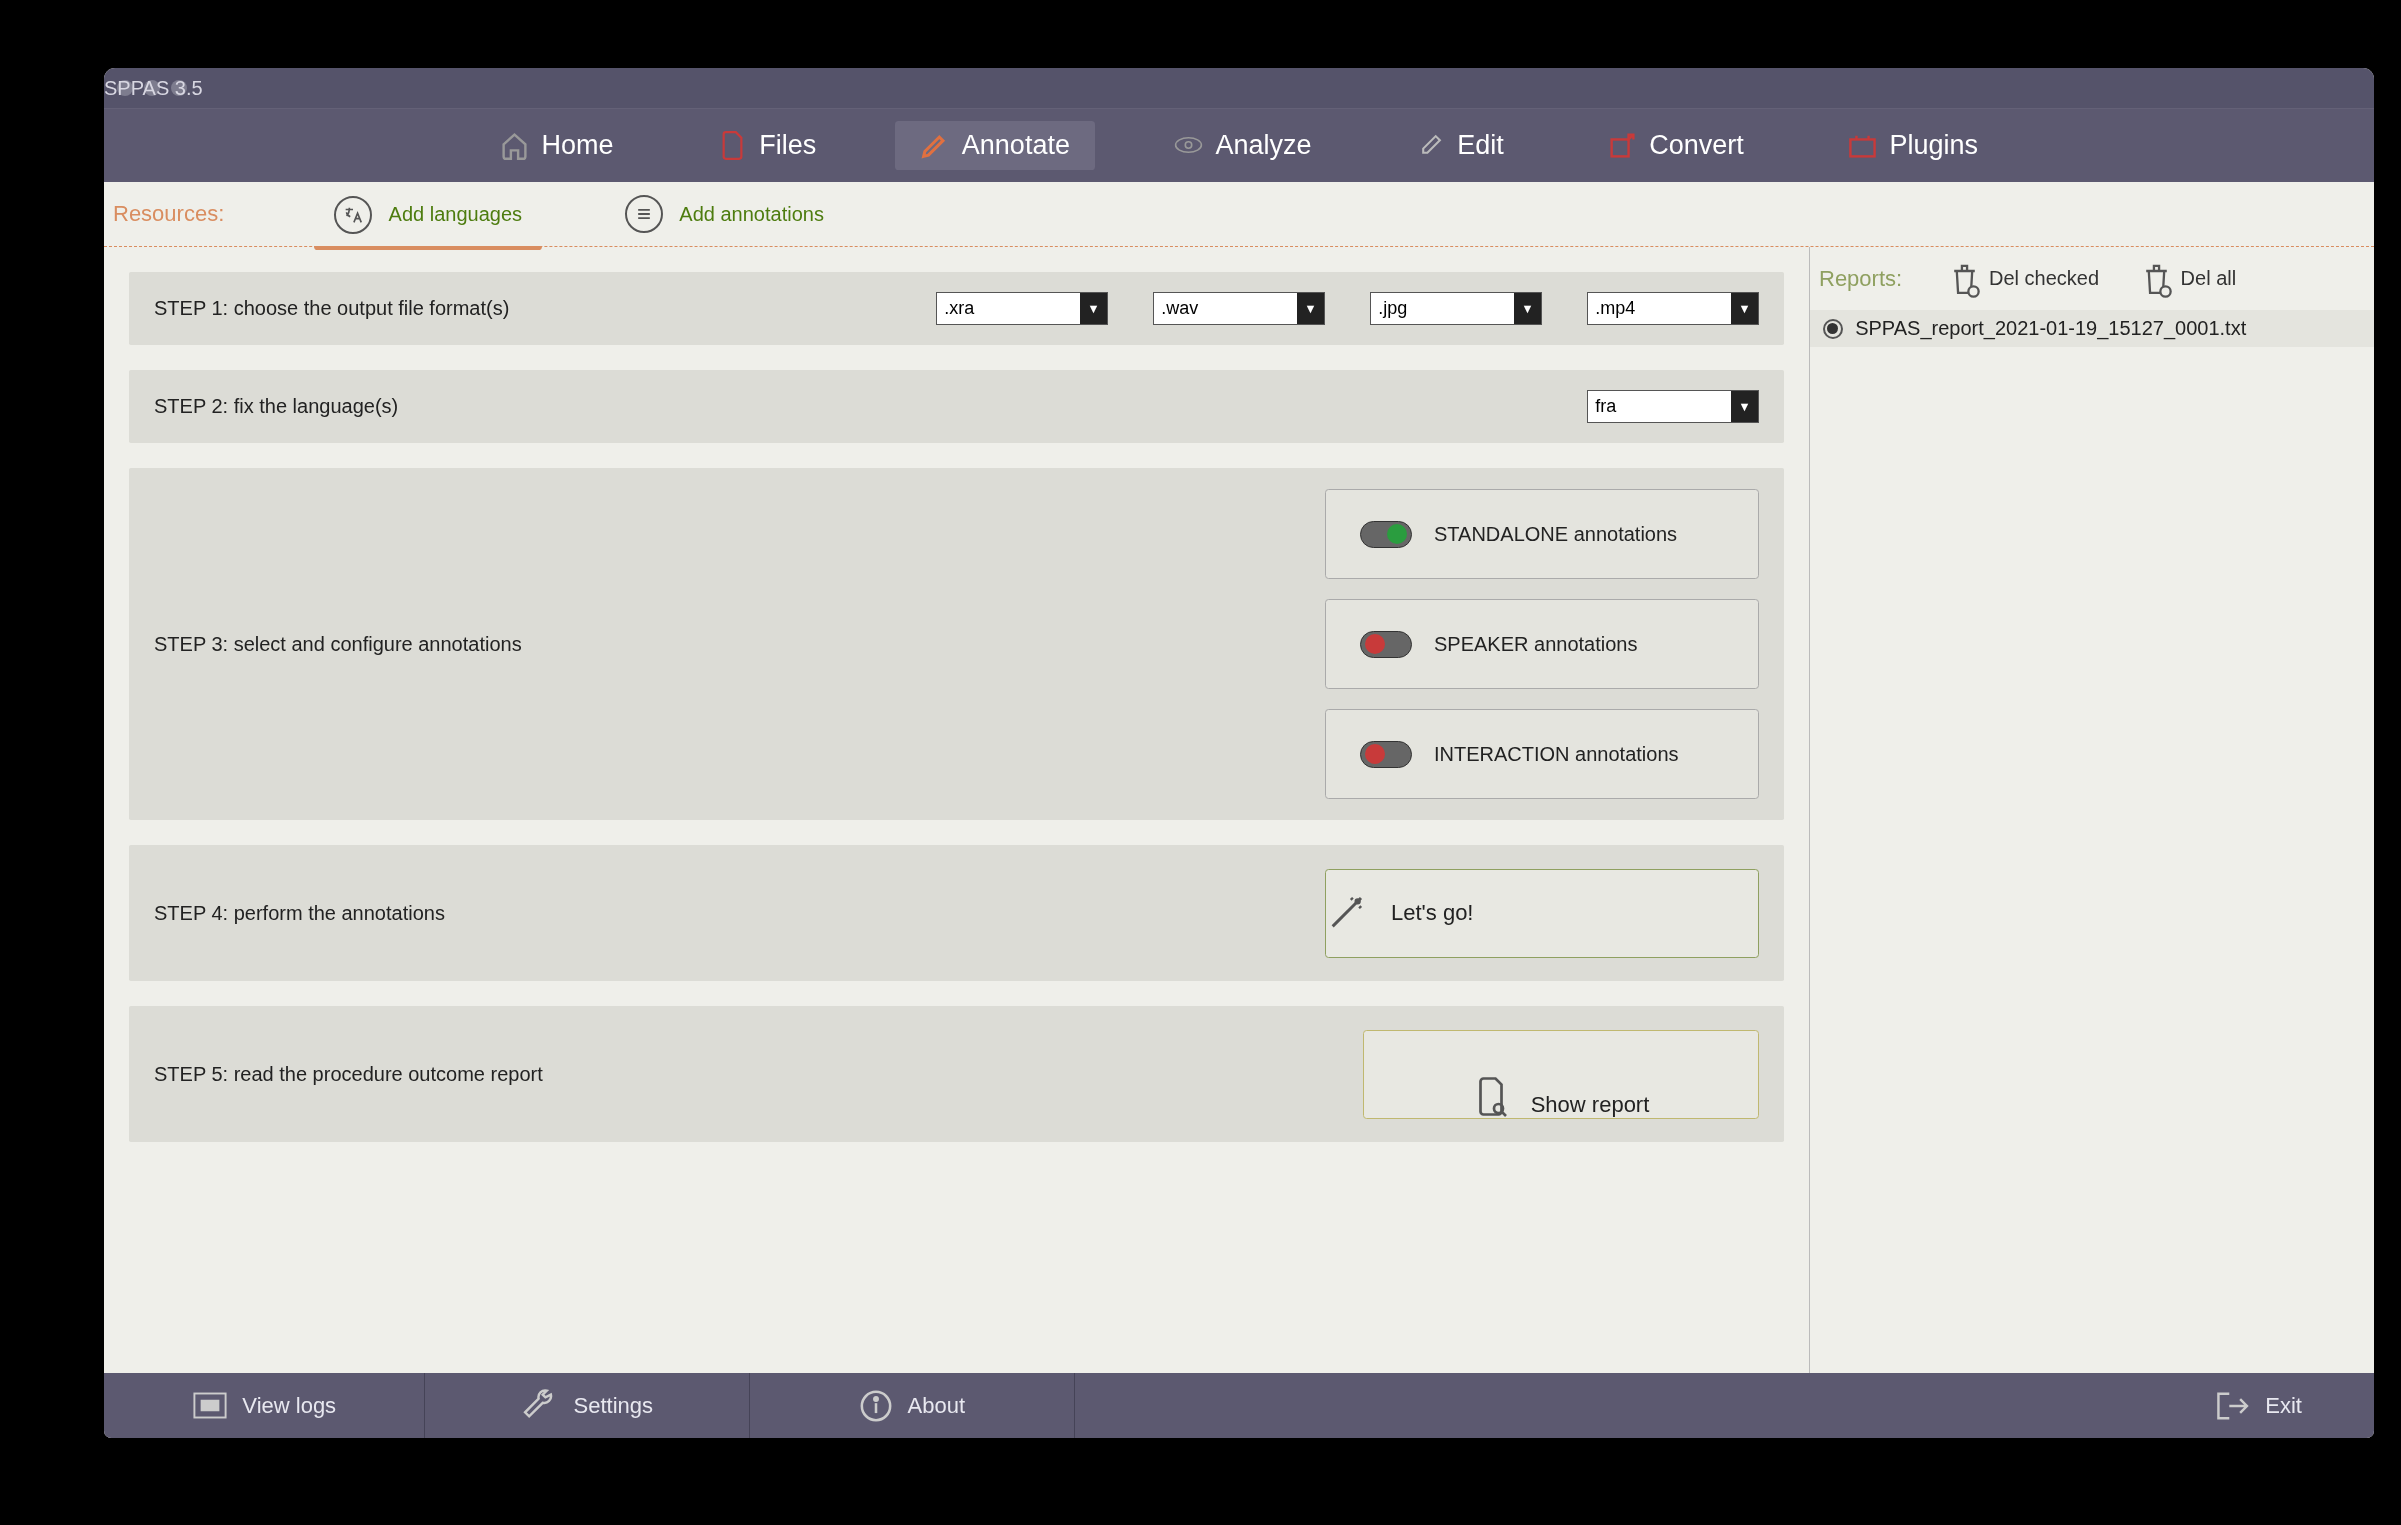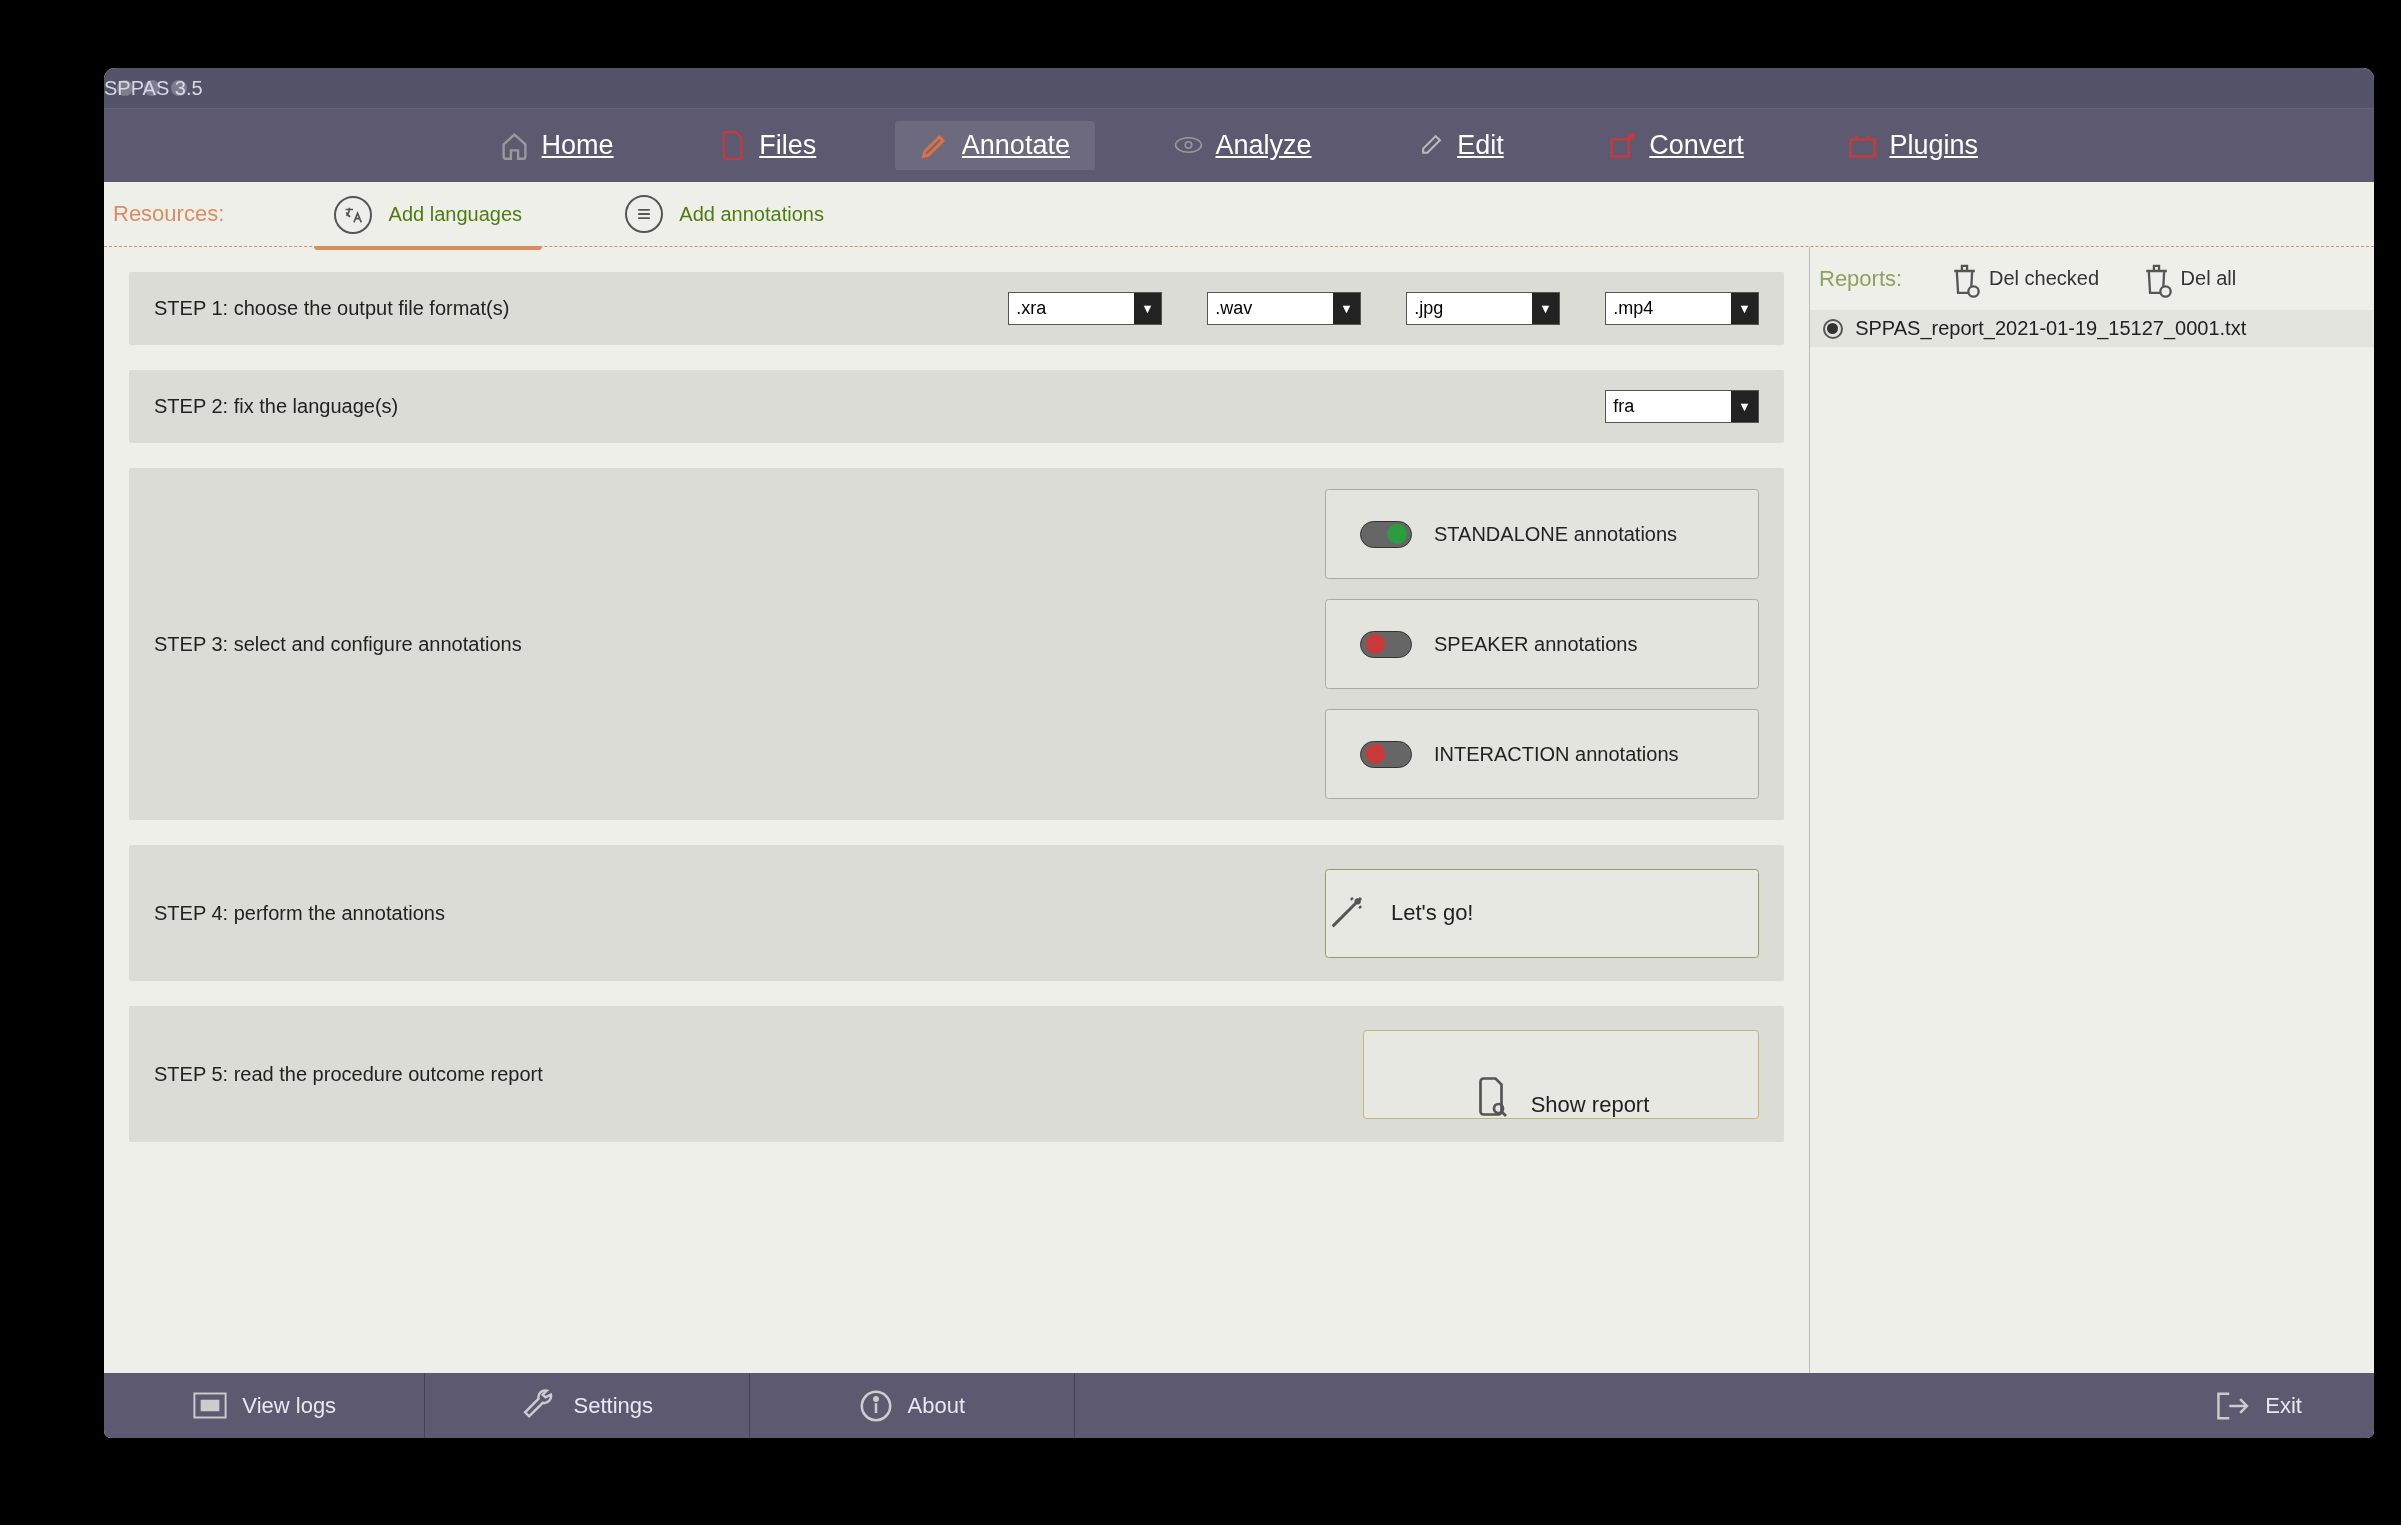--- a/index.html
+++ b/index.html
@@ -3,42 +3,42 @@
 <meta charset="utf-8">
 <style>
 * { box-sizing: border-box; margin: 0; padding: 0; font-family: -apple-system, BlinkMacSystemFont, "Segoe UI", Arial, sans-serif; }
 body { background: #000; width: 2401px; height: 1525px; display: flex; align-items: flex-start; justify-content: flex-start; padding-top: 68px; padding-left: 104px;}
 .window { width: 2270px; height: 1370px; background: #efefea; border-radius: 11px 11px 7.2px 7.2px; overflow: hidden; display: flex; flex-direction: column; box-shadow: 0 9px 36px rgba(0,0,0,0.5);}
 .titlebar { height: 40px; background: #55536a; display: flex; align-items: center; padding: 0 12.6px; position: relative;}
 .traffic { display: flex; gap: 11px; }
 .traffic span { width: 16.3px; height: 16.3px; border-radius: 50%; background: #7d7c8e; display:inline-block;}
 .title { position: absolute; left:0; right:0; text-align:left; color: #d8d7e2; font-size: 20px; font-weight: 400;}
 .navbar { height: 74px; background: #5c5970; display: flex; align-items: center; justify-content: center; gap: 54px; box-shadow: inset 0 0.9px 0 rgba(255,255,255,0.05);}
-.nav-item { display:flex; align-items:center; gap:12.6px; padding: 9px 25px; color:#fff; font-size: 27px; cursor:pointer; border-radius:3.6px;text-decoration:underline;}
+.nav-item { display:flex; align-items:center; gap:12.6px; padding: 9px 25px; color:#fff; font-size: 27px; cursor:pointer; border-radius:3.6px;}
 .nav-item.active { background: #6d6a80; }
 .nav-icon { width:29px; height:29px; display:flex; align-items:center; justify-content:center;}
 .resources-bar { height: 65px; background: #efefea; display:flex; align-items:center; padding: 0 9px; gap: 63px; border-bottom: 1.8px dashed #d98d60;}
 .resources-label { color:#d98d60; font-size:22px; font-weight:500; margin-right: 27px;}
 .res-btn { display:flex; align-items:center; gap:16.3px; padding: 7.2px 20px; cursor:pointer; font-size:20px; color:#4d7c0f; border-radius: 3.6px; text-align: center;}
 .res-btn.active { border-bottom: 4.5px solid #d98d60; padding-bottom: 12.6px; margin-bottom: -11px;}
 .res-icon { width:38px; height:38px; border:2.3px solid #555; border-radius:50%; display:flex; align-items:center; justify-content:center; font-size:16.3px; color:#555;}
 .main-area { flex:1; display:flex; overflow:hidden;}
 .steps-panel { flex:1; padding: 25px 25px 25px 25px; overflow-y:auto; display:flex; flex-direction:column; gap:25px;}
 .reports-panel { width: 565px; border-left: 1.8px solid #bbb; display:flex; flex-direction:column;}
 .reports-header { height: 63px; display:flex; align-items:center; padding: 0 9px; gap:16.3px;}
 .reports-label { color:#8fa060; font-size:22px; font-weight:500; margin-right:18px;}
 .rep-btn { display:flex; align-items:center; gap:9px; font-size:20px; color:#333; cursor:pointer; padding: 5.4px 12.6px;}
 .rep-icon { width:31px; height:34px; }
 .report-row { display:flex; align-items:center; gap:12.6px; padding: 7.2px 12.6px; background:#e4e4de; font-size:20px; color:#222;}
 .radio-icon { width:20px; height:20px; border:2.3px solid #555; border-radius:50%; display:flex; align-items:center; justify-content:center;}
 .radio-icon::after { content:''; width:11px; height:11px; background:#333; border-radius:50%;}
 .step-box { background:#dcdcd6; border-radius:1.8px; padding: 20px 25px; display:flex; align-items:center;}
 .step-label { font-size:20px; color:#222; flex-shrink:0;}
 .step1 .selects { margin-left:auto; display:flex; gap:45px;}
-.sel { width:154px; height:33px; background:#fff; border:0.9px solid #555; display:flex; align-items:center; justify-content:space-between; padding:0 0 0 7.2px; font-size:18px; cursor:pointer;}
+.sel { width:172px; height:33px; background:#fff; border:0.9px solid #555; display:flex; align-items:center; justify-content:space-between; padding:0 0 0 7.2px; font-size:18px; cursor:pointer;}
 .sel-arrow { width:27px; height:31px; background:#222; color:#fff; display:flex; align-items:center; justify-content:center; font-size:12.6px;}
 .step2 .sel { margin-left:auto; }
 .step3 { flex-direction:row; align-items:center; min-height: 352px;}
 .step3 .toggles { margin-left:auto; display:flex; flex-direction:column; gap:20px;}
 .toggle-box { width:434px; height:90px; background:#e4e4de; border:0.9px solid #aaa; border-radius:3.6px; display:flex; align-items:center; justify-content:flex-start; gap:22px; padding:0 34px; cursor:pointer;}
 .toggle { width:52px; height:27px; background:#666; border-radius:14.5px; border:0.9px solid #333; position:relative; flex-shrink:0;}
 .toggle::after { content:''; position:absolute; width:20px; height:20px; border-radius:50%; top:2.7px; }
 .toggle.on::after { background:#2a9d3f; right:3.6px;}
 .toggle.off::after { background:#c83a3a; left:3.6px;}
 .toggle-label { font-size:20px; color:#222;}

